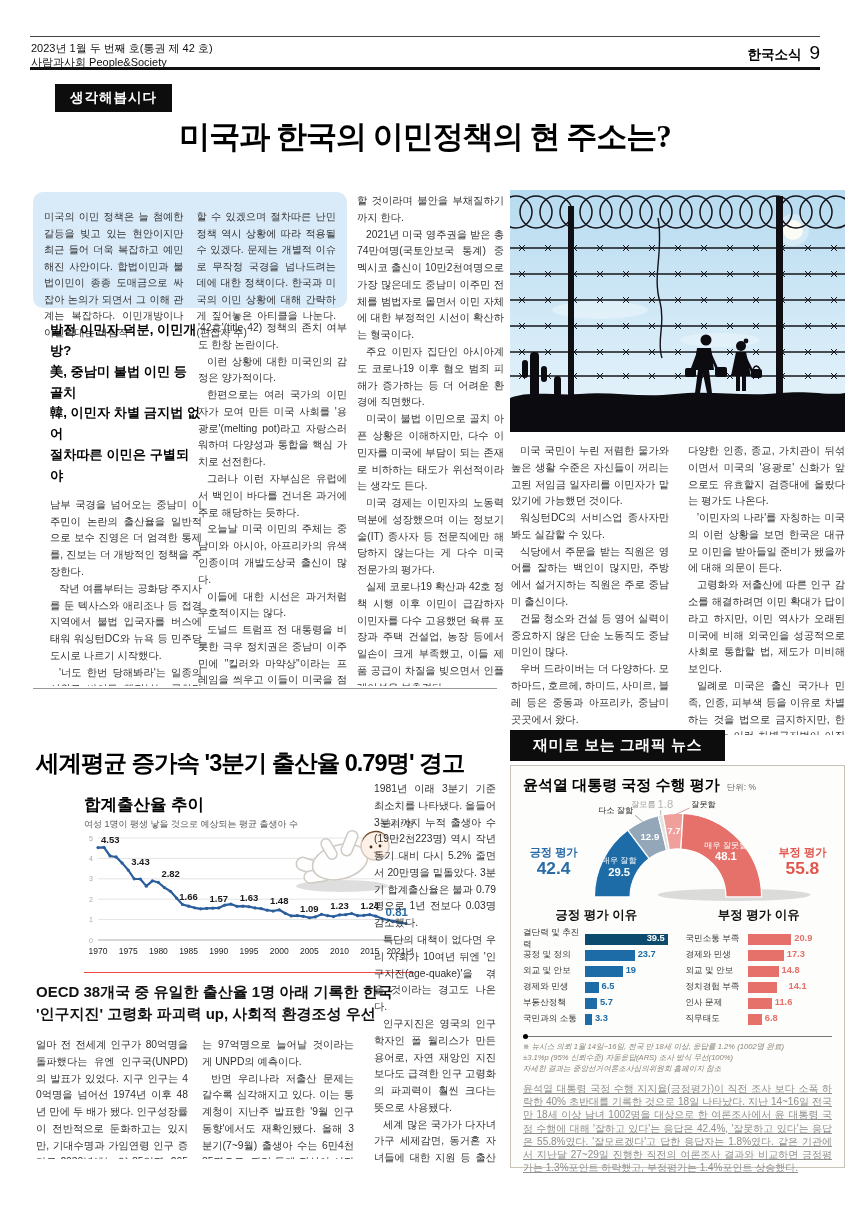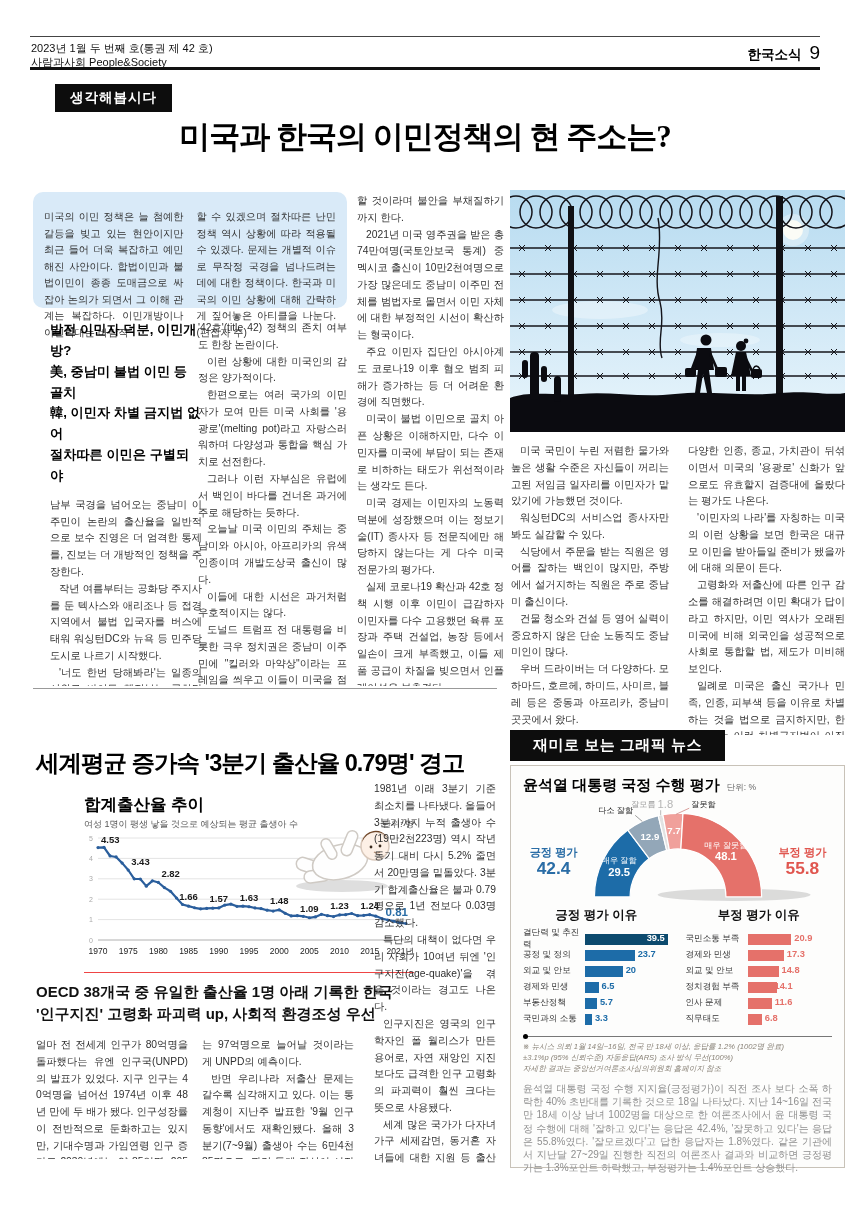--- a/index.html
+++ b/index.html
@@ -53,21 +53,21 @@
   .gbar-col{flex:1;}
   .gbar-title{font-size:12.5px;font-weight:bold;margin:0 0 7px;color:#111;text-align:center;}
   .gbar-row{display:flex;align-items:center;height:16px;}
   .gbar-label{width:62px;font-size:8.6px;color:#333;flex:none;}
   .gbar-track{flex:1;position:relative;height:11px;}
   .gbar-fill{height:11px;position:relative;}
   .gbar-val{position:absolute;top:-1px;font-size:9.3px;font-weight:bold;white-space:nowrap;}
   .gfootnote{margin-top:9px;border-top:1px solid #777;position:relative;padding-top:4px;
              font-size:7.6px;font-style:italic;color:#8a8378;line-height:1.45;}
   .gfootnote::before{content:'';position:absolute;left:0;top:-3px;width:5px;height:5px;border-radius:50%;background:#000;}
-  .gbody{margin:8px 0 0;font-size:10px;line-height:1.32;color:#8f8f8f;text-align:justify;word-break:break-all;}
+  .gbody{margin:8px 0 0;font-size:10px;line-height:1.32;color:#8f8f8f;text-align:justify;word-break:break-all;text-decoration:underline;}
   svg text{font-family:"Liberation Sans","DejaVu Sans",sans-serif;}
 </style>
 </head>
 <body>
 
 <div id="page">
 
   <div class="rule topline1"></div>
   <div class="header-left">
     <div>2023년 1월 두 번째 호(통권 제 42 호)</div>
@@ -466,21 +466,21 @@
             <div class="gbar-row">
               <div class="gbar-label">공정 및 정의</div>
               <div class="gbar-track">
                 <span class="gbar-val" style="left: 52.6571px; color: rgb(29, 108, 168);">23.7</span>
                 <div class="gbar-fill" style="width: 49.6571px; background: rgb(29, 108, 168);"></div>
               </div>
             </div>
             <div class="gbar-row">
               <div class="gbar-label">외교 및 안보</div>
               <div class="gbar-track">
-                <span class="gbar-val" style="left: 40.7143px; color: rgb(29, 108, 168);">20</span>
+                <span class="gbar-val" style="left: 40.7143px; color: rgb(29, 108, 168);">19</span>
                 <div class="gbar-fill" style="width: 37.7143px; background: rgb(29, 108, 168);"></div>
               </div>
             </div>
             <div class="gbar-row">
               <div class="gbar-label">경제와 민생</div>
               <div class="gbar-track">
                 <span class="gbar-val" style="left: 16.619px; color: rgb(29, 108, 168);">6.5</span>
                 <div class="gbar-fill" style="width: 13.619px; background: rgb(29, 108, 168);"></div>
               </div>
             </div>
@@ -520,21 +520,21 @@
             <div class="gbar-row">
               <div class="gbar-label">외교 및 안보</div>
               <div class="gbar-track">
                 <span class="gbar-val" style="left: 34.0095px; color: rgb(229, 113, 106);">14.8</span>
                 <div class="gbar-fill" style="width: 31.0095px; background: rgb(229, 113, 106);"></div>
               </div>
             </div>
             <div class="gbar-row">
               <div class="gbar-label">정치경험 부족</div>
               <div class="gbar-track">
-                <span class="gbar-val" style="left: 27px; color: rgb(229, 113, 106); text-align: center;">14.1</span>
+                <span class="gbar-val" style="left: 41px; color: rgb(229, 113, 106); text-align: center;">14.1</span>
                 <div class="gbar-fill" style="width: 29.5429px; background: rgb(229, 113, 106);"></div>
               </div>
             </div>
             <div class="gbar-row">
               <div class="gbar-label">인사 문제</div>
               <div class="gbar-track">
                 <span class="gbar-val" style="left: 27.3048px; color: rgb(229, 113, 106);">11.6</span>
                 <div class="gbar-fill" style="width: 24.3048px; background: rgb(229, 113, 106);"></div>
               </div>
             </div>

